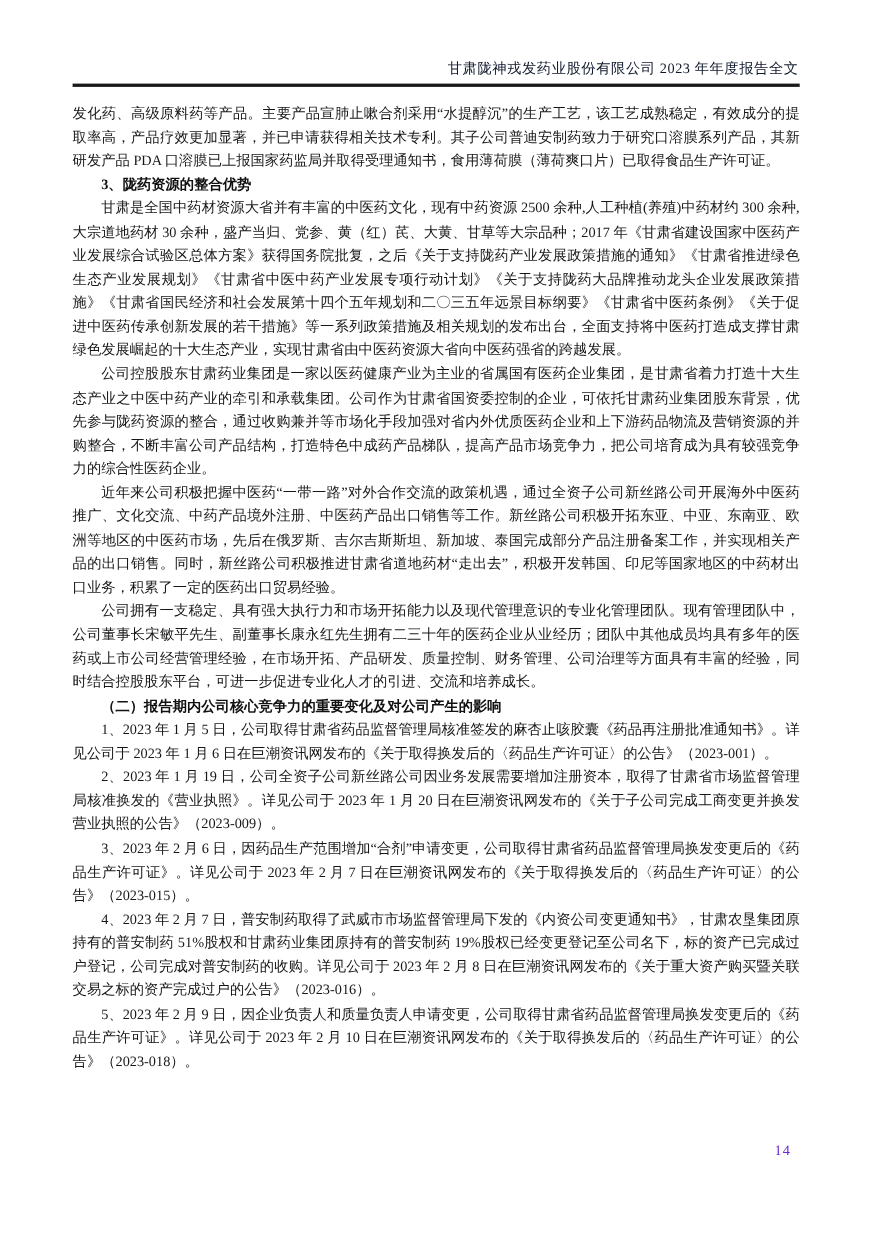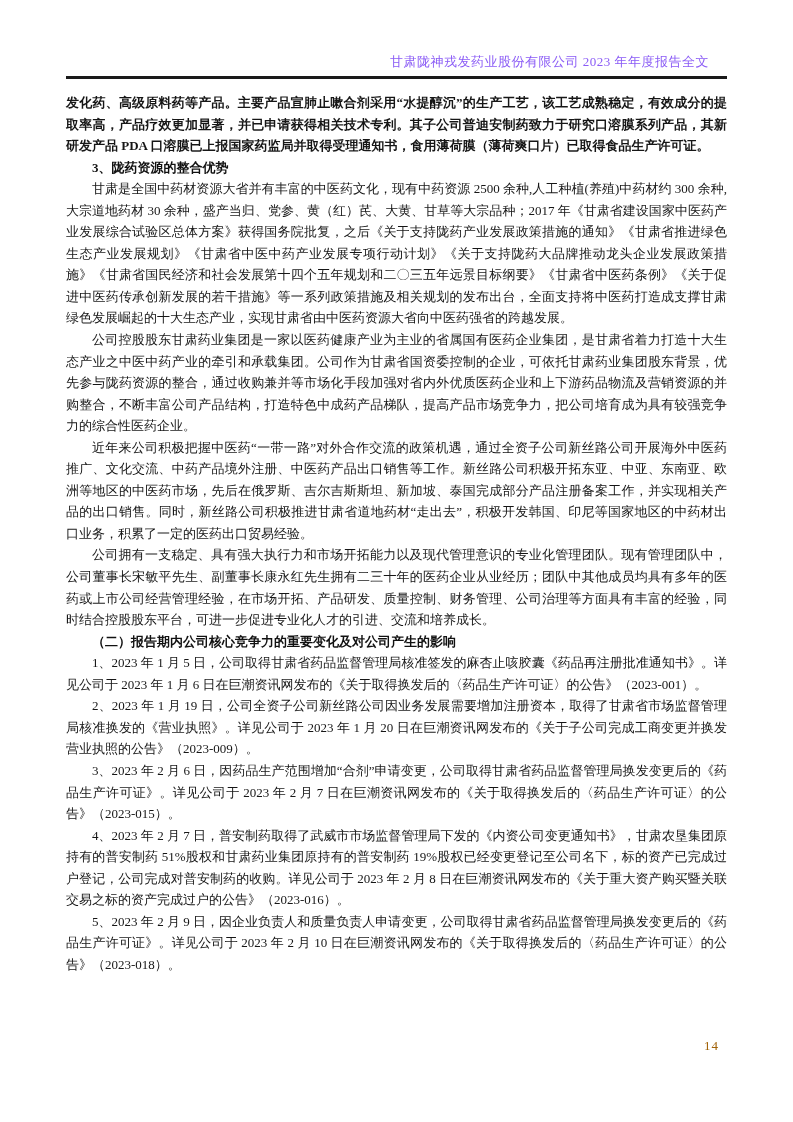--- a/index.html
+++ b/index.html
@@ -10,25 +10,25 @@
     color: #161616;
   }
   .page {
     position: relative;
     width: 793px; height: 1122px;
     background: #ffffff;
     overflow: hidden;
   }
   .header-title {
     position: absolute;
-    top: 53px; left: 66px; right: 84px;
+    top: 53px; left: 66px; right: 67px;
     text-align: right;
     font-size: 13px;
     line-height: 18px;
-    color: #8b5cf6;
+    color: #0f172a;
     letter-spacing: 0.5px;
   }
   .header-rule {
     position: absolute;
     top: 76px; left: 66px; right: 66px;
     height: 2.5px;
     background: #1a1a1a;
   }
   .content {
     position: absolute;
@@ -38,34 +38,34 @@
     line-height: 21.55px;
     text-align: justify;
     text-justify: inter-character;
   }
   .content p, .content h3 {
     margin: 0; padding: 0;
     font-size: 13px;
     line-height: 21.55px;
   }
   .body-p { text-indent: 2em; }
-  .body-p.no-indent { text-indent: 0; font-weight: bold; }
+  .body-p.no-indent { text-indent: 0; }
   .body-h {
     font-family: Liberation Serif, serif;
     font-weight: bold;
     font-size: 13.2px;
     text-indent: 2em;
     text-align: left;
     color: #111;
   }
   .page-number {
     position: absolute;
     top: 1038px; left: 704px;
     font-size: 13px;
-    color: #a16207;
+    color: #6d28d9;
     letter-spacing: 1px;
   }
 </style>
 </head>
 <body>
 
 <div class="page">
 
   <div class="header-title">甘肃陇神戎发药业股份有限公司 2023 年年度报告全文</div>
 

